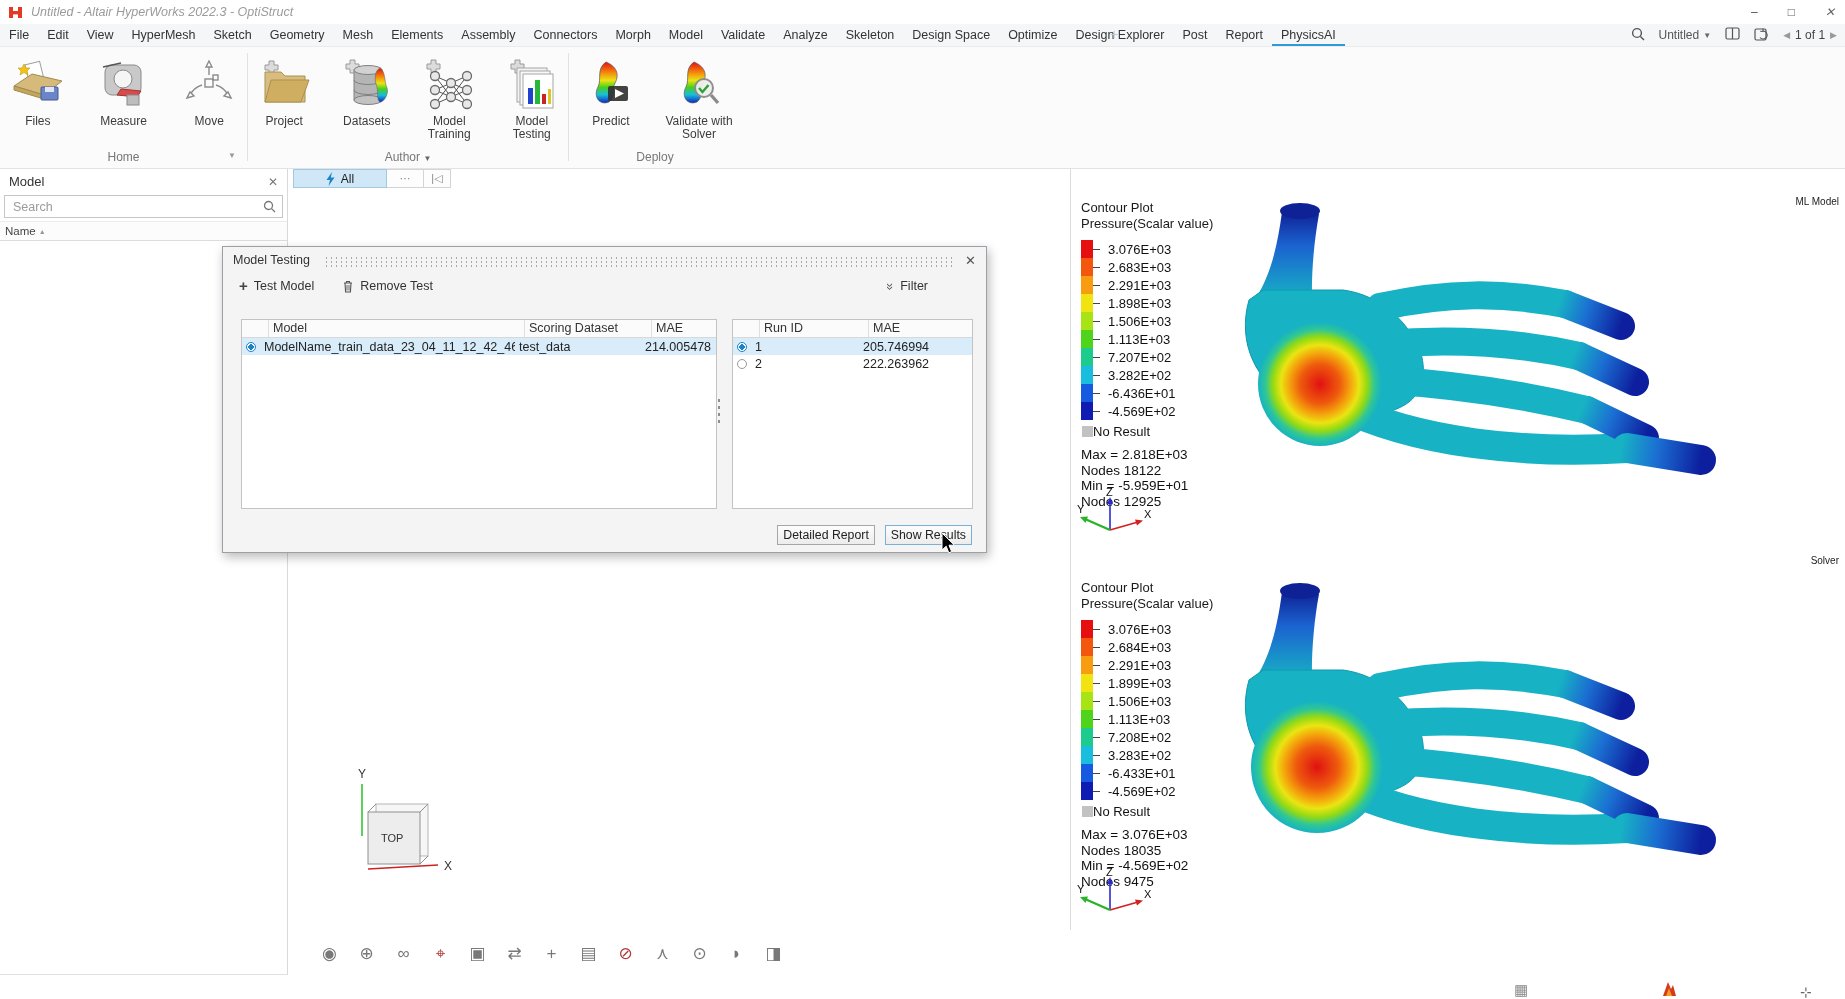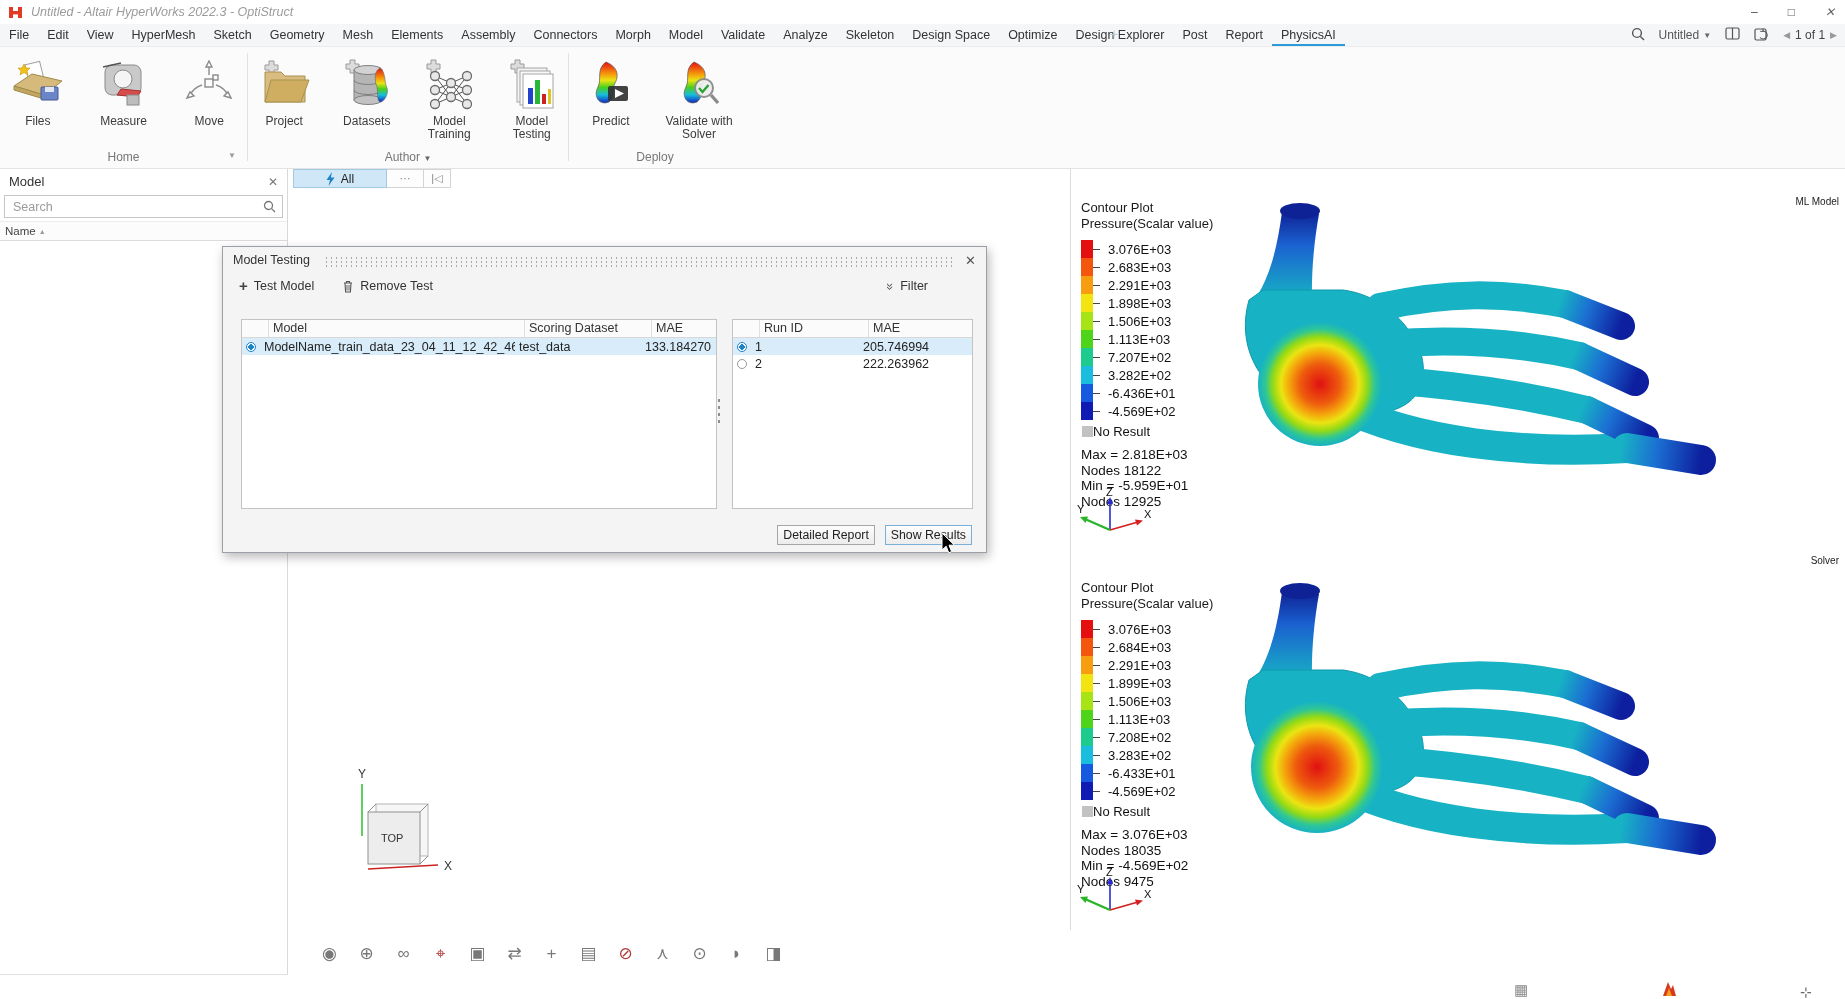--- a/index.html
+++ b/index.html
@@ -691,21 +691,21 @@
       <span class="th c-model">Model</span>
       <span class="th c-scoring">Scoring Dataset</span>
       <span class="th c-mae">MAE</span>
     </div>
     <div class="trow selected">
       <span class="c-radio">
           <span class="radio on"></span>
         </span>
       <span class="td c-model">ModelName_train_data_23_04_11_12_42_46</span>
       <span class="td c-scoring">test_data</span>
-      <span class="td c-mae">133.184270</span>
+      <span class="td c-mae">214.005478</span>
     </div>
   </div>
 
   <div class="table-splitter"></div>
 
   <div class="dlg-table tbl-right">
     <div class="thead">
       <span class="th c-radio"></span>
       <span class="th c-run">Run ID</span>
       <span class="th c-rmae">MAE</span>

